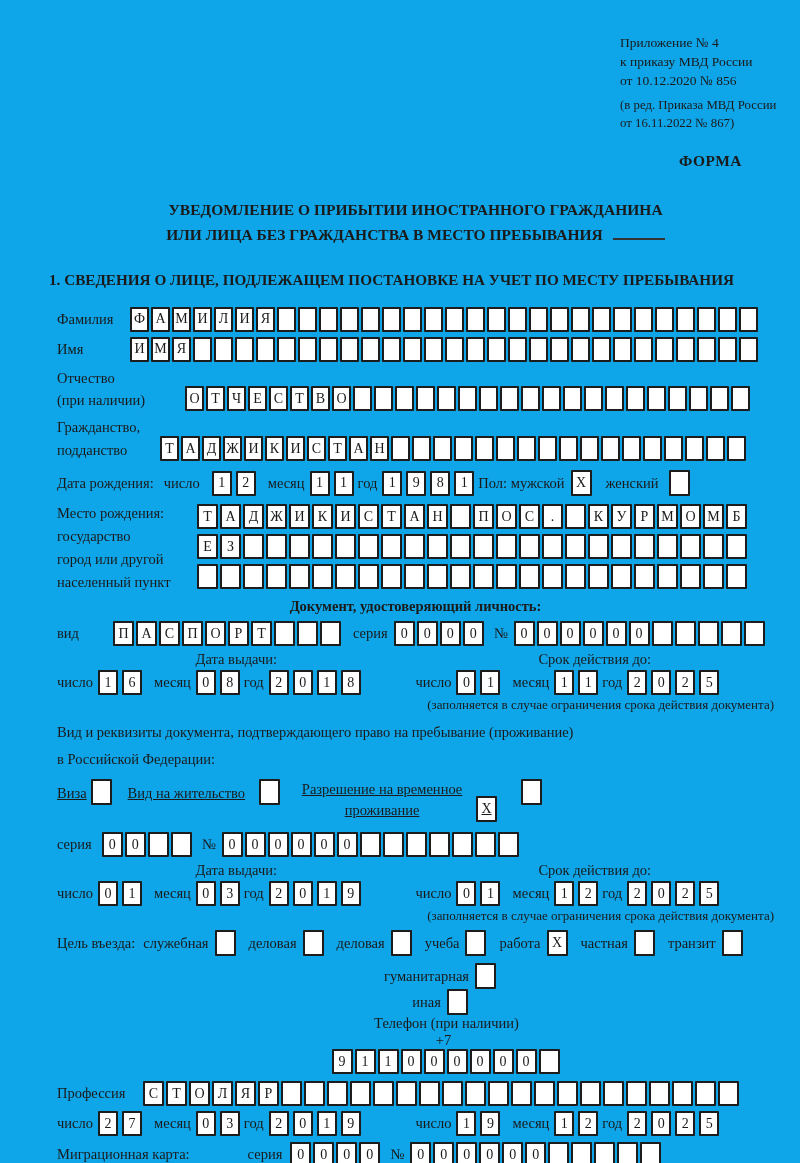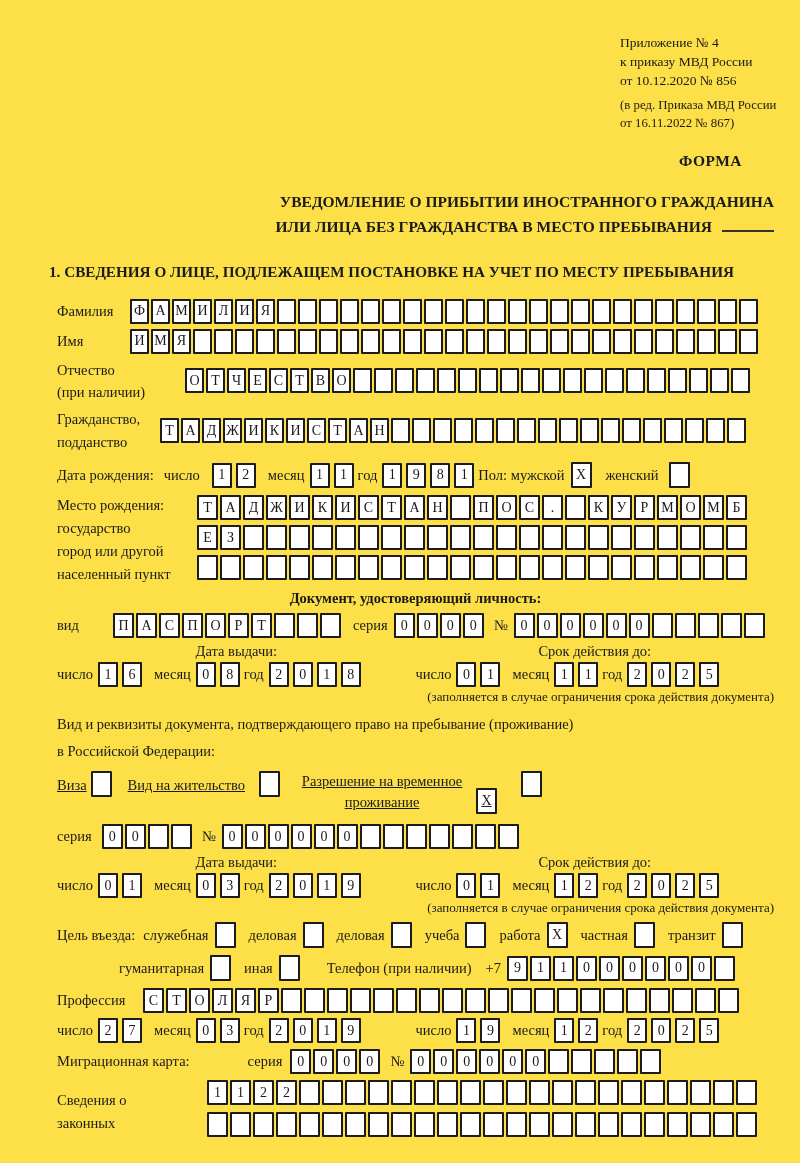--- a/index.html
+++ b/index.html
@@ -1,37 +1,37 @@
 <!DOCTYPE html>
 <html><head>
 <meta charset="utf-8">
 <style>
   html,body{margin:0;padding:0;background:#ffffff;}
   .page{
     position:relative;
     width:800px;height:1163px;
     box-sizing:border-box;
     padding:34px 26px 20px 57px;
-    background:#fde047;
+    background:#0ea5e9;
     outline:1px solid #d8d8d8;
     font-family:"Liberation Serif","DejaVu Serif",serif;
     color:#1a1a1a;
     font-size:14.5px;
     overflow:hidden;
   }
   
   .appendix{margin-left:563px;width:200px;font-size:13.5px;line-height:1.4;}
   .appendix .amend{margin-top:6px;font-size:12.8px;}
   .forma{margin-top:20px;text-align:right;padding-right:32px;font-weight:bold;font-size:15.5px;letter-spacing:.5px;}
-  .title{margin-top:20px;text-align:right;font-weight:bold;font-size:15.5px;line-height:1.55;}
+  .title{margin-top:28px;text-align:center;font-weight:bold;font-size:15.5px;line-height:1.55;}
   .uline{display:inline-block;width:52px;border-bottom:2px solid #333;margin-left:10px;vertical-align:baseline;height:12px;}
   .section1{margin-top:24px;margin-bottom:18px;font-weight:bold;font-size:15.2px;white-space:nowrap;margin-left:-8px;}
   
   .row{display:flex;align-items:center;margin-bottom:5px;}
-  .row.top{align-items:center;}
+  .row.top{align-items:flex-end;}
   .lbl{flex:none;}
   .lbl-s{width:73px;}
   .lbl-p{width:128px;line-height:1.55;}
   .lbl-c{width:103px;line-height:1.55;}
   .lbl-bp{width:140px;line-height:1.58;}
   .lbl-rep{width:150px;line-height:1.62;}
   
   .boxes{display:inline-flex;flex-wrap:nowrap;}
   .cb{
     box-sizing:border-box;
@@ -63,21 +63,21 @@
   .opt{display:flex;align-items:flex-end;margin-right:14px;text-decoration:underline;}
   .opt .boxes{margin-left:8px;}
   .opt-text{line-height:1.5;}
   .opt-text.c2{width:172px;text-align:center;}
   .opt-text.c3{width:178px;text-align:center;}
   .intro{line-height:1.85;}
   
   .prow{display:flex;align-items:center;margin-bottom:7px;}
   .prow .pair{display:flex;align-items:center;margin-right:11px;}
   .prow .pair .boxes{margin-left:6px;}
-  .indent60{margin-left:62px;}
+  .indent60{margin-left:62px;flex-direction:column;}
   .phone-lbl{margin-left:14px;margin-right:14px;}
   .mig-gap{margin-left:58px;margin-right:8px;}
   .num-gap{margin-left:8px;margin-right:6px;}
 </style>
 </head>
 <body>
 
 <div class="page">
 
   <div class="appendix">

